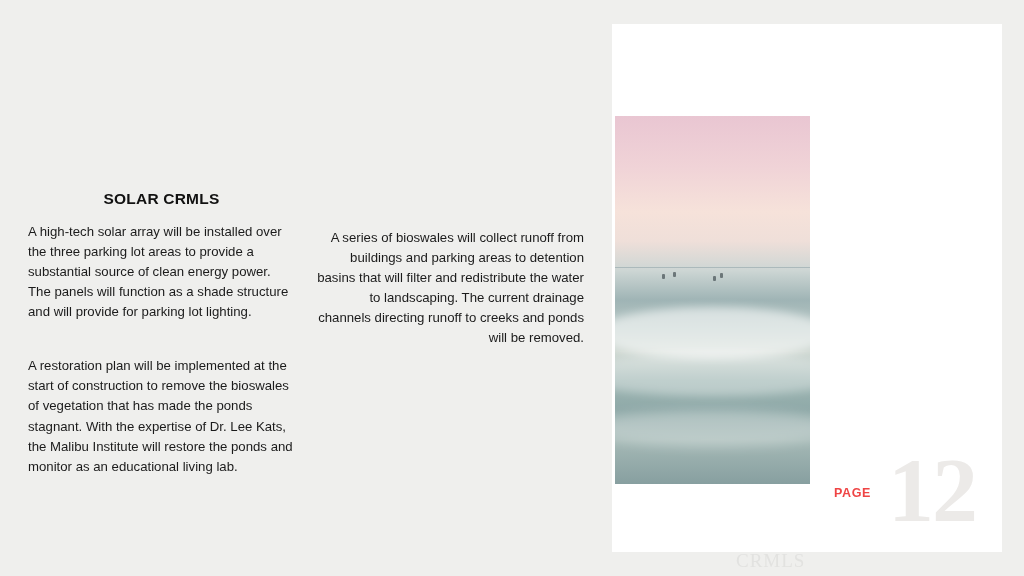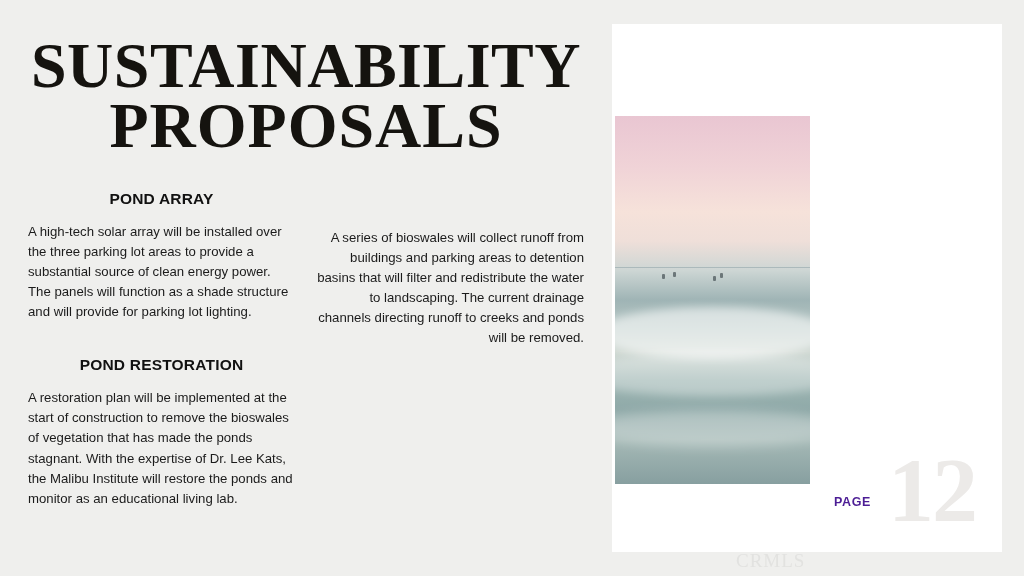--- a/index.html
+++ b/index.html
@@ -171,59 +171,54 @@
     font-family: "Liberation Serif", serif;
     font-weight: 700;
     font-size: 92px;
     line-height: 0.8;
     color: #eceae8;
     letter-spacing: -2px;
   }
   .page-label {
     position: absolute;
     left: 222px;
-    bottom: 43px;
+    bottom: 52px;
     font-family: "Liberation Sans", sans-serif;
     font-weight: 700;
     font-size: 12.5px;
     letter-spacing: 0.6px;
-    color: #4c1d95;
+    color: #ef4444;
   }
   .watermark {
     position: absolute;
     left: 716px;
     top: 550px;
     font-family: "Liberation Serif", serif;
     font-size: 19px;
     letter-spacing: 1px;
     color: #e2e2e0;
     margin-left: 20px;
   }
 </style>
 </head>
 <body>
 
 <div class="slide">
 
   <div class="left-col">
 
-    <div class="title-block">
-      <div class="title-line">SUSTAINABILITY</div>
-      <div class="title-line second">PROPOSALS</div>
-    </div>
 
     <div class="columns">
 
       <div class="col left">
         <div class="entry solar">
-          <h3>POND ARRAY</h3>
+          <h3>SOLAR CRMLS</h3>
           <p>A high-tech solar array will be installed over the three parking lot areas to provide a substantial source of clean energy power. The panels will function as a shade structure and will provide for parking lot lighting.</p>
         </div>
         <div class="entry pond">
-          <h3>POND RESTORATION</h3>
           <p>A restoration plan will be implemented at the start of construction to remove the bioswales of vegetation that has made the ponds stagnant. With the expertise of Dr. Lee Kats, the Malibu Institute will restore the ponds and monitor as an educational living lab.</p>
         </div>
       </div>
 
       <div class="col right">
         <div class="entry bios">
           <p>A series of bioswales will collect runoff from buildings and parking areas to detention basins that will filter and redistribute the water to landscaping. The current drainage channels directing runoff to creeks and ponds will be removed.</p>
         </div>
       </div>
 

